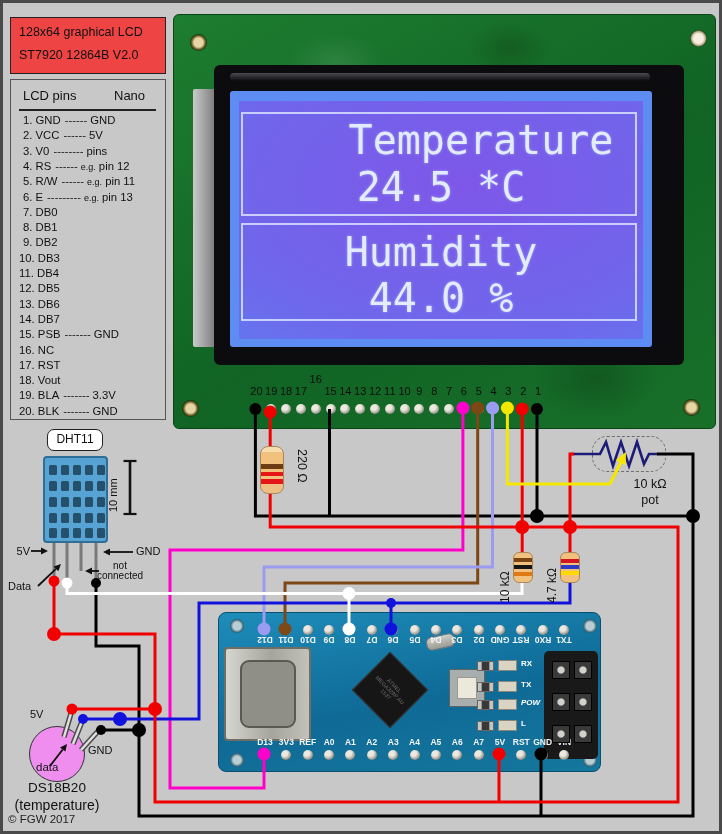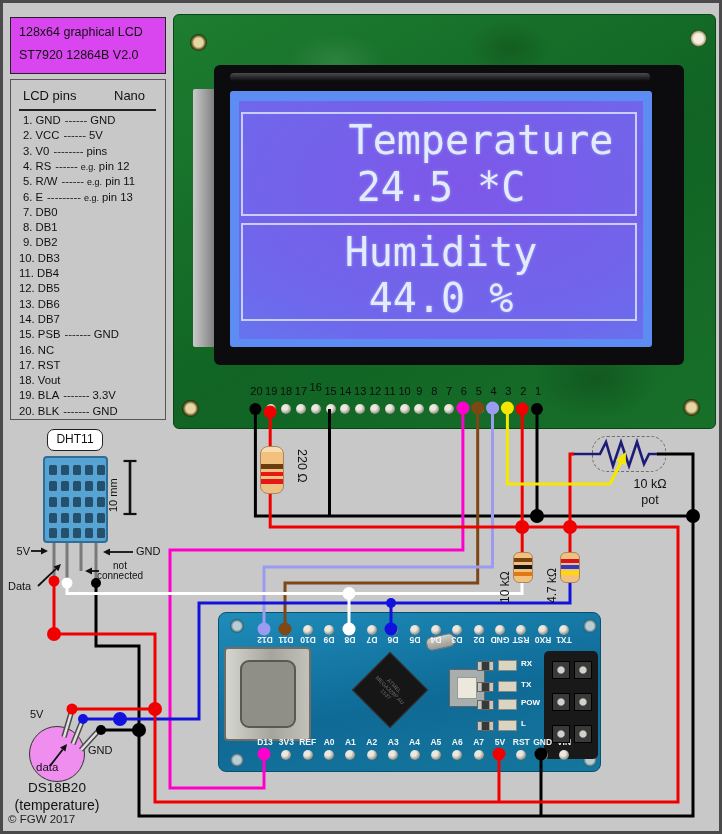--- a/index.html
+++ b/index.html
@@ -1,21 +1,21 @@
 <!DOCTYPE html>
 <html><head>
 <meta charset="utf-8">
 <style>
   html,body{margin:0;padding:0;background:#9a9a9a;}
   #canvas{position:relative;width:722px;height:834px;background:#c8c8c8;overflow:hidden;
           font-family:"Liberation Sans",sans-serif;color:#111;box-shadow:inset 0 0 0 3px #4a4a4a;}
   #canvas div{position:absolute;}
 
   
-  #title-box{left:10px;top:17px;width:156px;height:57px;background:#d946ef;border:1.5px solid #222;box-sizing:border-box;}
+  #title-box{left:10px;top:17px;width:156px;height:57px;background:#ef4444;border:1.5px solid #222;box-sizing:border-box;}
   #title-l1{left:8px;top:7px;font-size:12.5px;white-space:nowrap;}
   #title-l2{left:8px;top:30px;font-size:12.5px;white-space:nowrap;}
   #pin-table{left:10px;top:79px;width:156px;height:341px;border:1.5px solid #555;box-sizing:border-box;}
   #pt-left{left:12px;top:8px;font-size:13px;}
   #pt-right{left:103px;top:8px;font-size:13px;}
   #pt-rule{left:8px;top:29px;width:137px;height:1.5px;background:#222;}
   .ptrow{left:8px;white-space:nowrap;font-size:11.3px;}
   .ptrow span{position:static;}
   .ptrow .td{margin-left:4px;color:#222;}
   .ptrow .te{font-size:9px;margin-left:3px;}
@@ -160,21 +160,21 @@
       <div class="lcd-line" id="lcd-l4">44.0 %</div>
     </div>
   <div class="lcd-num" style="left: 72.4px; top: 370px;">20</div>
       <div class="lcd-pin" style="left: 77.4px; top: 389px;"></div>
       <div class="lcd-num" style="left: 87.2px; top: 370px;">19</div>
       <div class="lcd-pin" style="left: 92.2px; top: 389px;"></div>
       <div class="lcd-num" style="left: 102.1px; top: 370px;">18</div>
       <div class="lcd-pin" style="left: 107.1px; top: 389px;"></div>
       <div class="lcd-num" style="left: 116.9px; top: 370px;">17</div>
       <div class="lcd-pin" style="left: 121.9px; top: 389px;"></div>
-      <div class="lcd-num" style="left: 131.7px; top: 366px;">16</div>
+      <div class="lcd-num" style="left: 131.7px; top: 358px;">16</div>
       <div class="lcd-pin" style="left: 136.7px; top: 389px;"></div>
       <div class="lcd-num" style="left: 146.5px; top: 370px;">15</div>
       <div class="lcd-pin" style="left: 151.5px; top: 389px;"></div>
       <div class="lcd-num" style="left: 161.3px; top: 370px;">14</div>
       <div class="lcd-pin" style="left: 166.3px; top: 389px;"></div>
       <div class="lcd-num" style="left: 176.2px; top: 370px;">13</div>
       <div class="lcd-pin" style="left: 181.2px; top: 389px;"></div>
       <div class="lcd-num" style="left: 191px; top: 370px;">12</div>
       <div class="lcd-pin" style="left: 196px; top: 389px;"></div>
       <div class="lcd-num" style="left: 205.8px; top: 370px;">11</div>
@@ -312,21 +312,21 @@
       <div class="npin" style="left: 340px; top: 137px;"></div>
       <div class="nplabel" style="left: 333px; top: 124px;">VIN</div>
       <div class="nres" style="left: 258px; top: 48px;"></div>
       <div class="nled" style="left: 279px; top: 47px;"></div>
       <div class="nlbl" style="left: 302px; top: 46px;">RX</div>
       <div class="nres" style="left: 258px; top: 69px;"></div>
       <div class="nled" style="left: 279px; top: 68px;"></div>
       <div class="nlbl" style="left: 302px; top: 67px;">TX</div>
       <div class="nres" style="left: 258px; top: 87px;"></div>
       <div class="nled" style="left: 279px; top: 86px;"></div>
-      <div class="nlbl" style="left: 302px; top: 85px;">POW</div>
+      <div class="nlbl" style="left: 302px; top: 85px; font-style: italic;">POW</div>
       <div class="nres" style="left: 258px; top: 108px;"></div>
       <div class="nled" style="left: 279px; top: 107px;"></div>
       <div class="nlbl" style="left: 302px; top: 106px;">L</div>
       <div class="ipin" style="left: 333px; top: 48px;"></div>
       <div class="ipin" style="left: 355px; top: 48px;"></div>
       <div class="ipin" style="left: 333px; top: 80px;"></div>
       <div class="ipin" style="left: 355px; top: 80px;"></div>
       <div class="ipin" style="left: 333px; top: 112px;"></div>
       <div class="ipin" style="left: 355px; top: 112px;"></div>
     </div>

